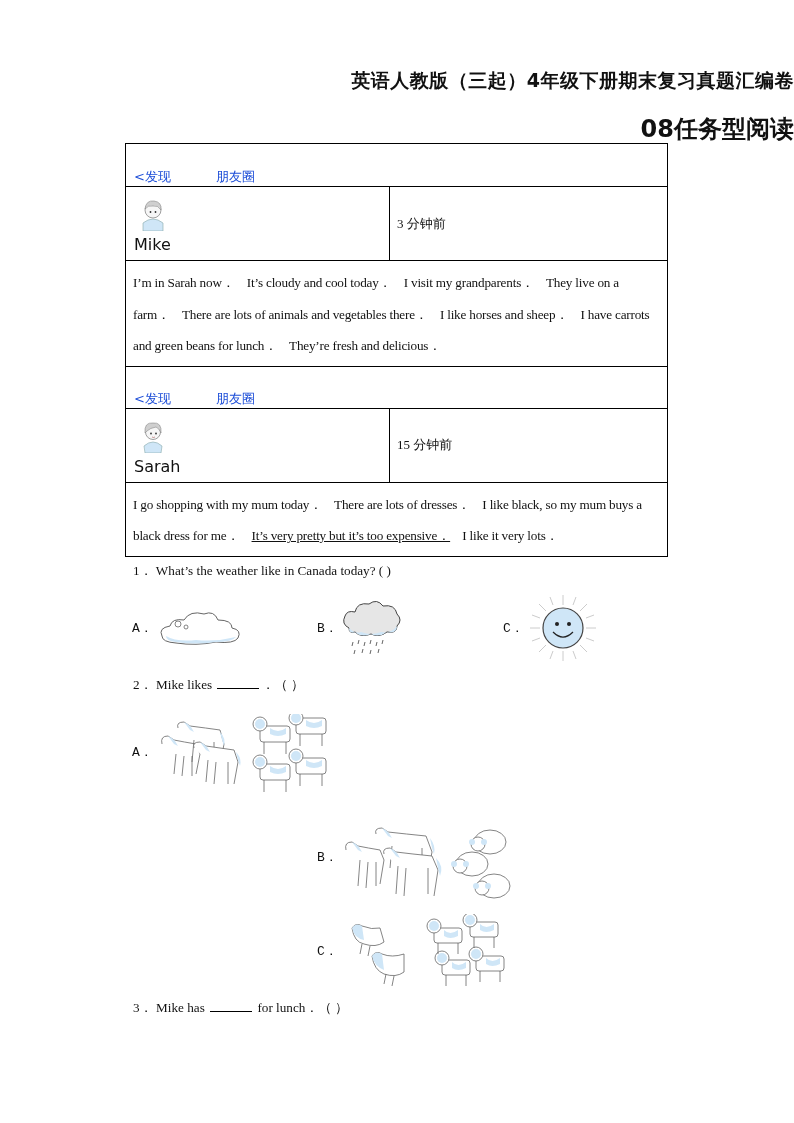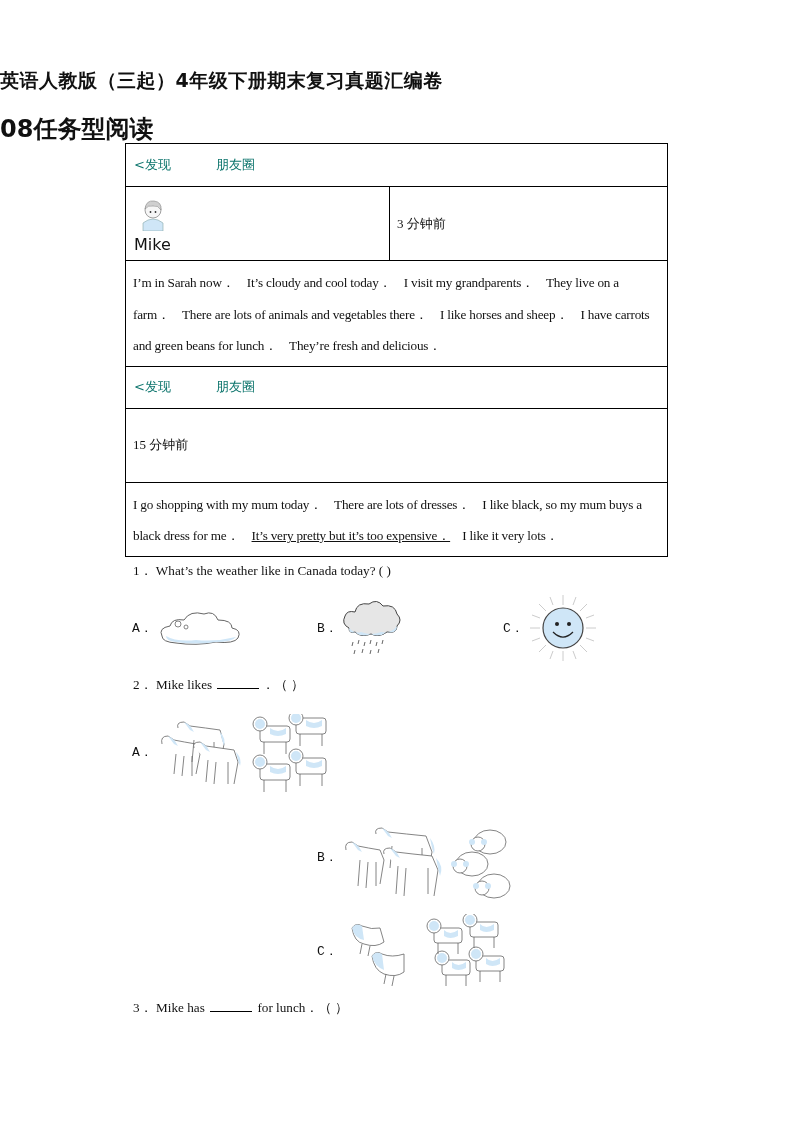--- a/index.html
+++ b/index.html
@@ -1,24 +1,24 @@
 <!DOCTYPE html>
 <html><head>
   <meta charset="utf-8">
   <style>
     html, body { margin:0; padding:0; background:#ffffff; }
     body { width:794px; height:1123px; position:relative; overflow:hidden; font-family:"Liberation Serif", "DejaVu Serif", serif; color:#111; }
-    .title { position:absolute; left:0; width:794px; text-align:left; font-weight:bold; font-family:"DejaVu Sans", sans-serif; color:#111; }
+    .title { position:absolute; left:0; width:794px; text-align:right; font-weight:bold; font-family:"DejaVu Sans", sans-serif; color:#111; }
     .title1 { top:68px; font-size:19px; letter-spacing:0.5px; }
     .title2 { top:113px; font-size:24px; }
 
     .tbl { position:absolute; left:125px; top:143px; width:543px; border:1.5px solid #000; box-sizing:border-box; }
     .row { border-top:1.5px solid #000; box-sizing:border-box; position:relative; }
     .row:first-child { border-top:none; }
-    .hdr { height:42px; display:flex; align-items:center; padding-left:8px; font-family:"DejaVu Sans", sans-serif; font-size:13px; color:#0f766e; }
+    .hdr { height:42px; display:flex; align-items:flex-end; padding-left:8px; font-family:"DejaVu Sans", sans-serif; font-size:13px; color:#1d4ed8; }
     .hdr .back { width:82px; }
     .prof { height:74px; display:flex; }
     .prof .left { width:263px; border-right:1.5px solid #000; position:relative; }
     .prof .right { flex:1; display:flex; align-items:center; padding-left:7px; font-size:13px; font-family:"Liberation Serif", serif; }
     .avatar { position:absolute; left:10px; top:10px; width:34px; height:34px; }
     .uname { position:absolute; left:8px; bottom:6px; font-family:"DejaVu Sans", sans-serif; font-size:16px; color:#111; }
     .body { padding:6px 7px 4px 7px; font-size:13.2px; line-height:31.5px; letter-spacing:-0.2px; }
     .body u { text-decoration:underline; }
     .s { margin-right:9px; }
 
@@ -64,20 +64,33 @@
     <span class="s">I like horses and sheep．</span>
     <span class="s">I have carrots and green beans for lunch．</span>
     <span class="s">They’re fresh and delicious．</span>
   </div>
 
   <div class="row hdr">
     <span class="back">&lt;发现</span>
     <span>朋友圈</span>
   </div>
   <div class="row prof">
+    <div class="left">
+      <div class="avatar">
+        <svg width="34" height="34" viewBox="0 0 34 34">
+          <path d="M8 27 Q17 19 26 27 L25 34 L9 34 Z" fill="#cfe6f7" stroke="#8aa" stroke-width="0.6"></path>
+          <circle cx="17" cy="13" r="7.5" fill="#f6f6f6" stroke="#888" stroke-width="0.8"></circle>
+          <path d="M9 14 Q8 3 17 4 Q26 3 25 14 Q23 9 20 8 Q14 9 11 12 Z" fill="#cfcfcf" stroke="#888" stroke-width="0.6"></path>
+          <circle cx="15" cy="14.5" r="0.9" fill="#333"></circle>
+            <circle cx="20" cy="14.5" r="0.9" fill="#333"></circle>
+          <path d="M16 18 Q17.5 19 19 18" stroke="#a55" stroke-width="0.6" fill="none"></path>
+        </svg>
+      </div>
+      <div class="uname">Sarah</div>
+    </div>
     <div class="right">15 分钟前</div>
   </div>
   <div class="row body">
     <span class="s">I go shopping with my mum today．</span>
     <span class="s">There are lots of dresses．</span>
     <span class="s">I like black, so my mum buys a black dress for me．</span>
     <u class="s">It’s very pretty but it’s too expensive．</u>
     <span>I like it very lots．</span>
   </div>
 </div>

